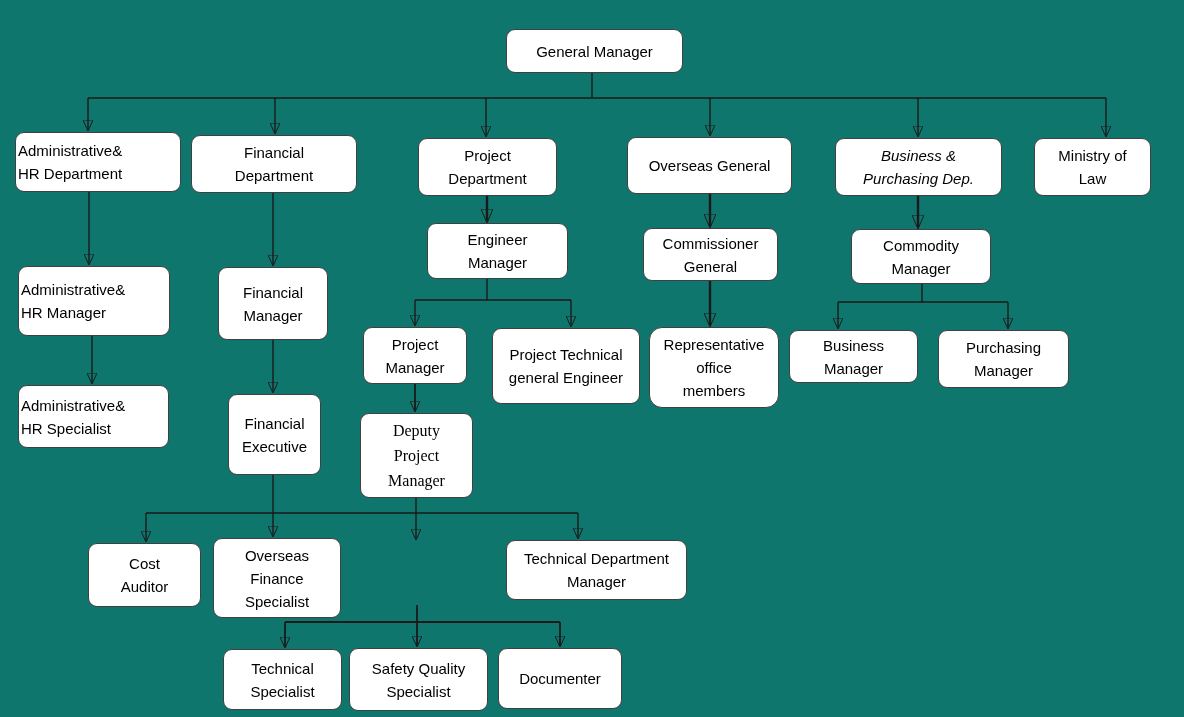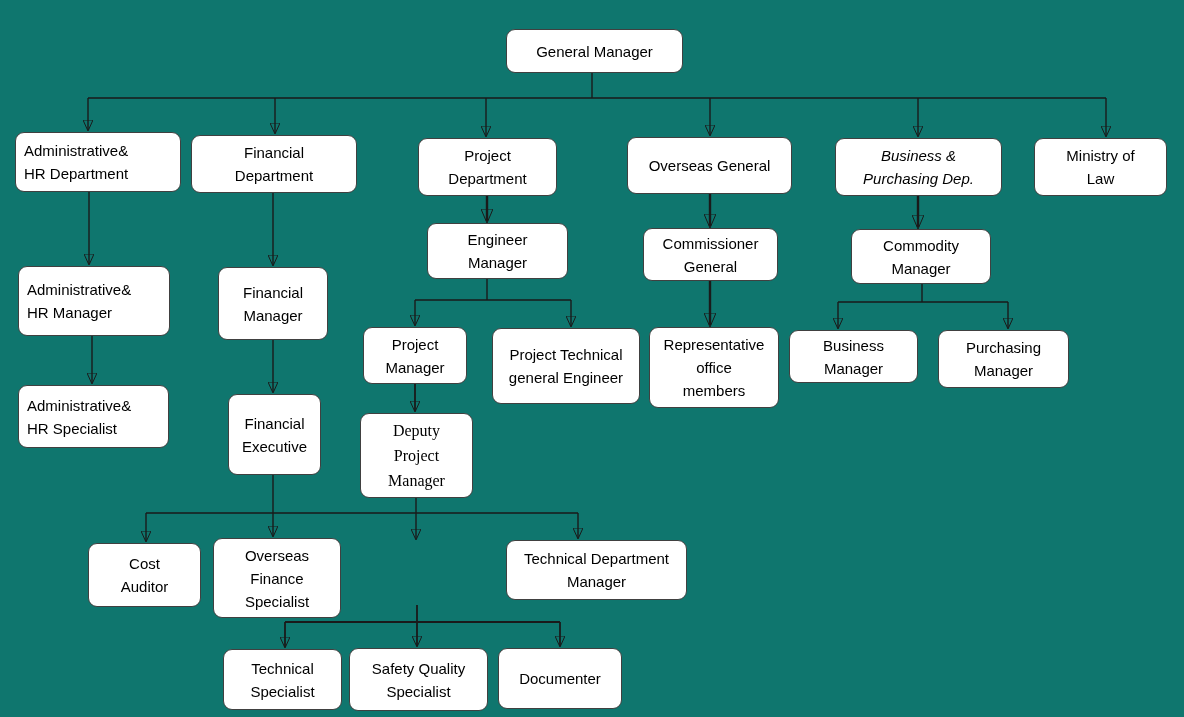--- a/index.html
+++ b/index.html
@@ -28,21 +28,21 @@
     text-align:center;
     font-size:15px;
     line-height:23px;
     color:#000000;
     white-space:pre-line;
     z-index:2;
   }
   .node.left {
     justify-content:flex-start;
     text-align:left;
-    padding-left:8px;
+    padding-left:2px;
   }
   .node.serif {
     font-family:"Liberation Serif", serif;
     font-size:16px;
     line-height:25px;
   }
 </style>
 </head>
 <body>
 
@@ -105,21 +105,21 @@
 
   <div class="node left" style="left:15px;   top:132px; width:166px; height:60px;">Administrative&amp;
 HR Department</div>
   <div class="node" style="left:191px;  top:135px; width:166px; height:58px;">Financial
 Department</div>
   <div class="node" style="left:418px;  top:138px; width:139px; height:58px;">Project
 Department</div>
   <div class="node" style="left:627px;  top:137px; width:165px; height:57px;">Overseas General</div>
   <div class="node" style="left:835px;  top:138px; width:167px; height:58px;font-style:italic;">Business &amp;
 Purchasing Dep.</div>
-  <div class="node" style="left:1034px; top:138px; width:133px; height:58px;">Ministry of
+  <div class="node" style="left:1034px; top:138px; width:117px; height:58px;">Ministry of
 Law</div>
 
   <div class="node left" style="left:18px;   top:266px; width:152px; height:70px;">Administrative&amp;
 HR Manager</div>
   <div class="node" style="left:218px;  top:267px; width:110px; height:73px;">Financial
 Manager</div>
   <div class="node" style="left:427px;  top:223px; width:141px; height:56px;">Engineer
 Manager</div>
   <div class="node" style="left:643px;  top:228px; width:135px; height:53px;">Commissioner
 General</div>
@@ -127,21 +127,21 @@
 Manager</div>
 
   <div class="node left" style="left:18px;   top:385px; width:151px; height:63px;">Administrative&amp;
 HR Specialist</div>
   <div class="node" style="left:228px;  top:394px; width:93px;  height:81px;">Financial
 Executive</div>
   <div class="node" style="left:363px;  top:327px; width:104px; height:57px;">Project
 Manager</div>
   <div class="node" style="left:492px;  top:328px; width:148px; height:76px;">Project Technical
 general Engineer</div>
-  <div class="node" style="left:649px;  top:327px; width:130px; height:81px;">Representative
+  <div class="node" style="left:649px;  top:327px; width:130px; height:81px;border-radius:13px;">Representative
 office
 members</div>
   <div class="node" style="left:789px;  top:330px; width:129px; height:53px;">Business
 Manager</div>
   <div class="node" style="left:938px;  top:330px; width:131px; height:58px;">Purchasing
 Manager</div>
 
   <div class="node serif" style="left:360px; top:413px; width:113px; height:85px;">Deputy
 Project
 Manager</div>

